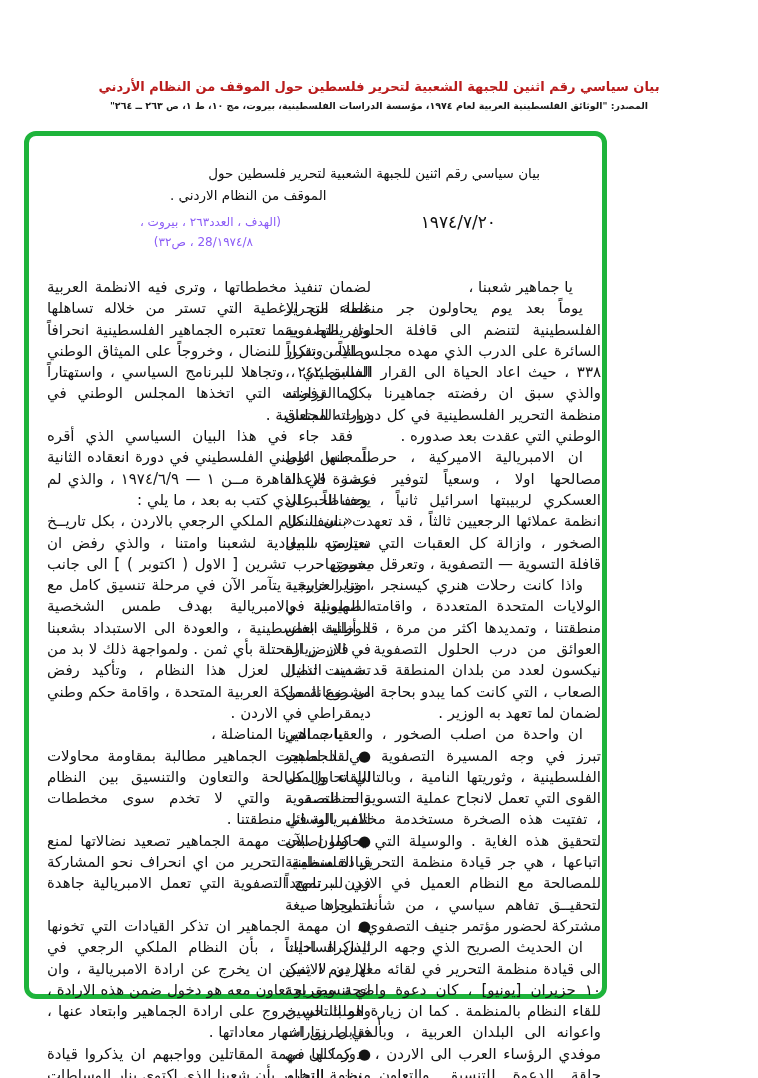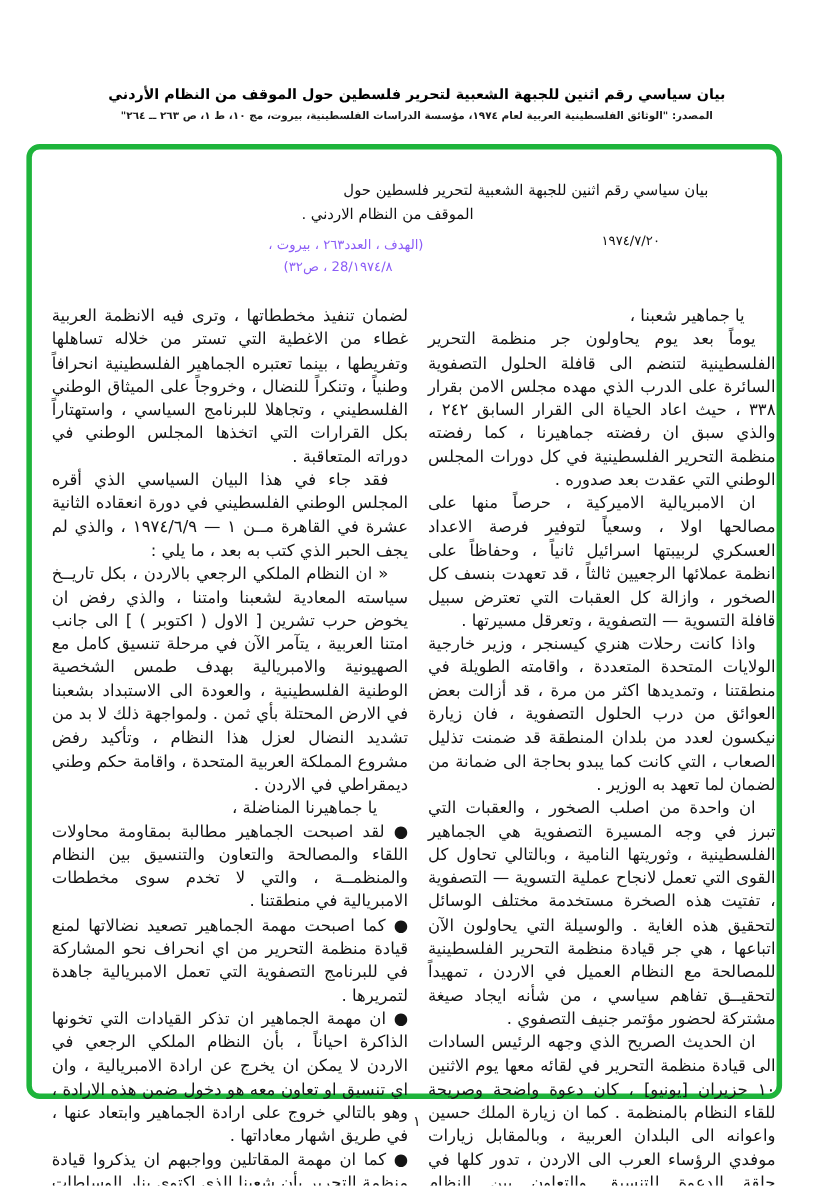--- a/index.html
+++ b/index.html
@@ -13,46 +13,46 @@
     direction:rtl;
     overflow:hidden;
   }
   
   .outer-header {
     position:absolute; top:78px; left:0; right:0;
     text-align:center;
   }
   .outer-title {
     font-size:13px; font-weight:bold; letter-spacing:0;
-    line-height:17px; color:#000000;
+    line-height:17px; color:#b91c1c;
   }
   .outer-source {
     margin-top:5px;
     font-size:9.5px; font-weight:bold; color:#1a1a1a;
   }
   
   .doc-box {
     position:absolute;
     left:24px; top:131px;
-    width:687px; height:868px;
+    width:583px; height:868px;
     border:5px solid #1eb43b;
     border-radius:12px;
     background:#ffffff;
   }
   
   .doc-title {
     position:absolute; top:26px; right:62px; width:425px;
     font-size:13.5px; line-height:22px; color:#101010;
     text-align:right;
   }
   .doc-title-l1 { white-space:nowrap; }
   .doc-title-l2 { text-align:left; padding-left:55px; }
   .doc-date {
     position:absolute; top:76px; right:106px;
-    font-size:12px; color:#101010;
+    font-size:17px; color:#101010;
   }
   .doc-citation {
     position:absolute; top:76px; right:321px;
     font-size:12px; line-height:20px; color:#8b5cf6;
     text-align:right;
   }
   .doc-citation .cit2 { padding-right:28px; }
   
   .col {
     position:absolute; top:141px;

